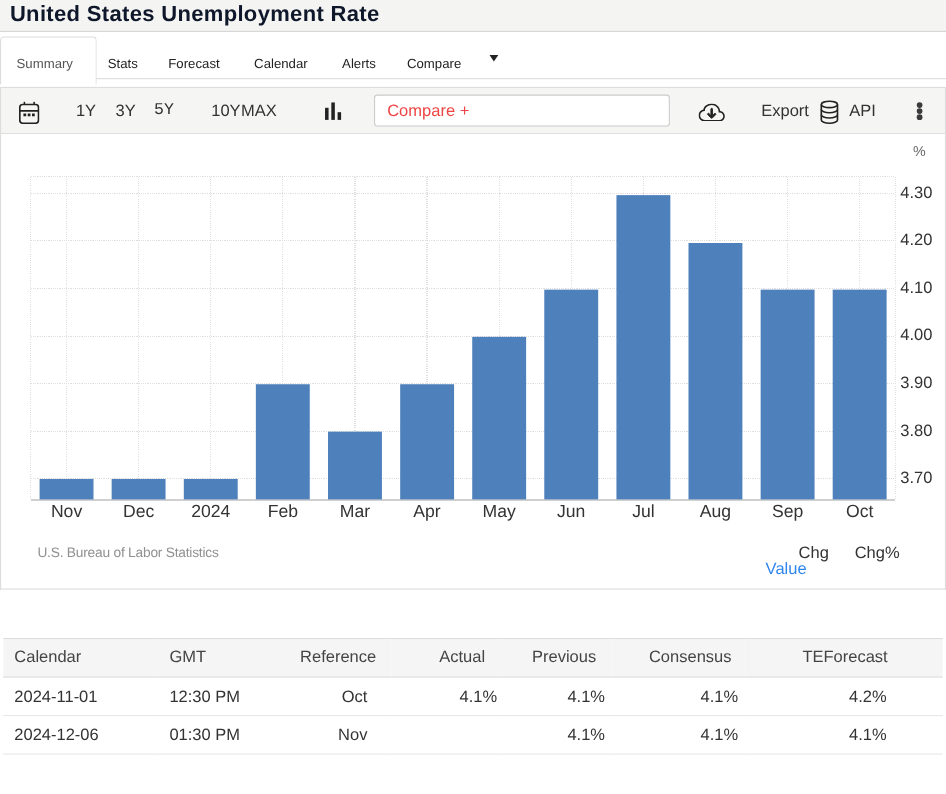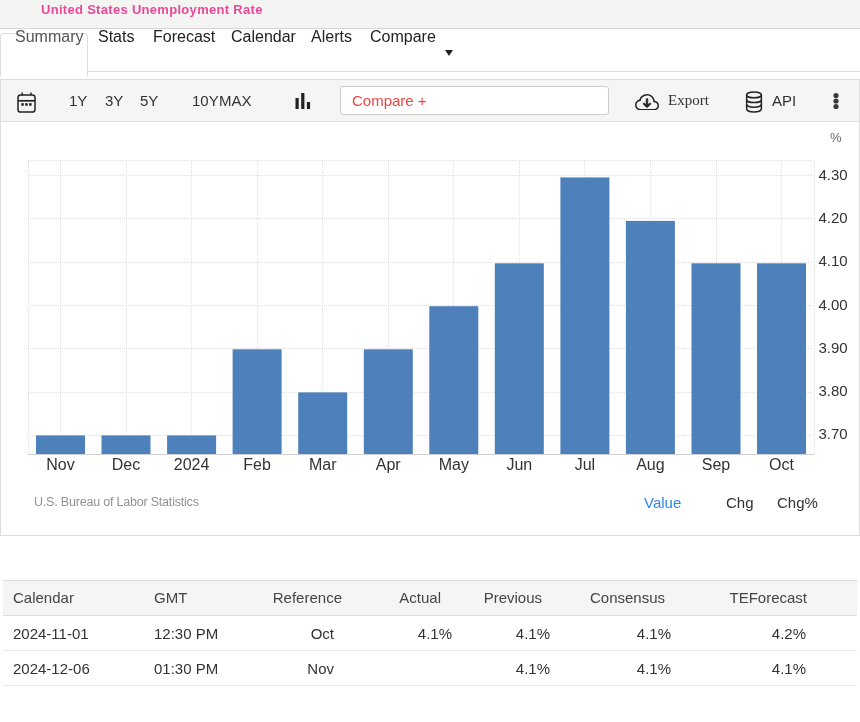--- a/index.html
+++ b/index.html
@@ -2,26 +2,26 @@
 <html><head>
 <meta charset="utf-8">
 <style>
   * { margin:0; padding:0; box-sizing:border-box; }
   html,body { width:860px; height:722px; background:#fff; font-family:"Liberation Sans", sans-serif; overflow:hidden; }
   #page { position:relative; width:860px; height:722px; }
   .abs { position:absolute; }
 
   
   #titleband { left:0; top:0; width:860px; height:29px; background:#f4f4f2; border-bottom:1px solid #d5d5d5; }
-  #title { left:9px; top:2px; font-size:13px; font-weight:bold; color:#ec4899; letter-spacing:0.3px;margin-left:32px; }
+  #title { left:9px; top:2px; font-size:20px; font-weight:bold; color:#0f172a; letter-spacing:0.3px; }
 
   
   #navborder { left:0; top:71px; width:860px; height:1px; background:#ddd; }
   #tab-active { left:0; top:33px; width:88px; height:44px; background:#fff; border:1px solid #ddd; border-bottom:none; border-radius:4px 4px 0 0; z-index:3; }
-  .tab { top:29px; font-size:16px; color:#222; line-height:1.0; }
+  .tab { top:52px; font-size:12px; color:#222; line-height:1.0; }
   #tab-summary { color:#555; z-index:4; }
 
   
   #toolbar { left:0; top:79px; width:860px; height:43px; background:#f5f5f4; border:1px solid #ddd; }
   .tool { top:92px; font-size:15px; color:#333; }
   #compare { left:340px; top:86px; width:269px; height:29px; background:#fff; border:1px solid #ccc; border-radius:3px; }
   #comparetext { left:352px; top:92px; font-size:15px; color:#ef4444; }
 
   
   #card { left:0; top:122px; width:860px; height:414px; background:#fff; border:1px solid #ddd; border-top:none; }
@@ -65,36 +65,36 @@
     <rect x="1" y="3" width="17" height="17" rx="2.6" fill="none" stroke="#222" stroke-width="1.5"></rect>
     <line x1="1.2" y1="8.8" x2="17.8" y2="8.8" stroke="#222" stroke-width="1.7"></line>
     <line x1="5.2" y1="0.4" x2="5.2" y2="3.2" stroke="#222" stroke-width="1.4"></line>
     <line x1="14" y1="0.4" x2="14" y2="3.2" stroke="#222" stroke-width="1.4"></line>
     <rect x="4.3" y="11.2" width="2.5" height="2.5" fill="#222"></rect>
     <rect x="8.2" y="11.2" width="2.5" height="2.5" fill="#222"></rect>
     <rect x="12.1" y="11.2" width="2.5" height="2.5" fill="#222"></rect>
   </svg>
   <div class="abs tool" style="left:69px;">1Y</div>
   <div class="abs tool" style="left:105px;">3Y</div>
-  <div class="abs tool" style="left:140px;">5Y</div>
+  <div class="abs tool" style="left:140px;font-family:Liberation Mono, monospace;">5Y</div>
   <div class="abs tool" style="left:176px;margin-left:16px;">10Y</div>
   <div class="abs tool" style="left:219px;">MAX</div>
   <svg class="abs" style="left:295px; top:93px;" width="16" height="16" viewBox="0 0 16 16">
     <rect x="0.5" y="5" width="3.2" height="11" fill="#222"></rect>
     <rect x="6.2" y="0" width="3.2" height="16" fill="#222"></rect>
     <rect x="11.9" y="9" width="3.2" height="7" fill="#222"></rect>
   </svg>
   <div class="abs" id="compare"></div>
   <div class="abs" id="comparetext">Compare +</div>
 
   <svg class="abs" style="left:634.5px; top:93.5px;" width="24" height="16.5" viewBox="0 2 16 11">
     <path d="M4.406 3.342A5.53 5.53 0 0 1 8 2c2.69 0 4.923 2 5.166 4.579C14.758 6.804 16 8.137 16 9.773 16 11.569 14.502 13 12.687 13H3.781C1.708 13 0 11.366 0 9.318c0-1.763 1.266-3.223 2.942-3.593.143-.863.698-1.723 1.464-2.383zm.653.757c-.757.653-1.153 1.44-1.153 2.056v.448l-.445.049C2.064 6.805 1 7.952 1 9.318 1 10.785 2.23 12 3.781 12h8.906C13.98 12 15 10.988 15 9.773c0-1.216-1.02-2.228-2.313-2.228h-.5v-.5C12.188 4.825 10.328 3 8 3a4.53 4.53 0 0 0-2.941 1.1z" fill="#222"></path>
     <path d="M7.646 10.854a.5.5 0 0 0 .708 0l2-2a.5.5 0 0 0-.708-.708L8.5 9.293V5.5a.5.5 0 0 0-1 0v3.793L6.354 8.146a.5.5 0 1 0-.708.708z" fill="#222" stroke="#222" stroke-width="0.55"></path>
   </svg>
-  <div class="abs tool" style="left:668px;font-family:Liberation Serif, serif;">Export</div>
+  <div class="abs tool" style="left:692px;">Export</div>
   <svg class="abs" style="left:745px; top:90.7px;" width="18" height="23" viewBox="0 0 18 23">
     <g fill="none" stroke="#222" stroke-width="1.5">
       <ellipse cx="9" cy="3.9" rx="7.35" ry="2.9"></ellipse>
       <path d="M1.65 3.9 v14.2 a7.35 2.9 0 0 0 14.7 0 V3.9"></path>
       <path d="M1.65 8.63 a7.35 2.9 0 0 0 14.7 0"></path>
       <path d="M1.65 13.37 a7.35 2.9 0 0 0 14.7 0"></path>
     </g>
   </svg>
 
   <div class="abs tool" style="left:772px;">API</div>
@@ -165,21 +165,21 @@
       <text x="453.8" y="348">May</text>
       <text x="519.3" y="348">Jun</text>
       <text x="584.9" y="348">Jul</text>
       <text x="650.4" y="348">Aug</text>
       <text x="716.0" y="348">Sep</text>
       <text x="781.5" y="348">Oct</text>
     </g>
   </svg>
 
   <div class="abs" id="source">U.S. Bureau of Labor Statistics</div>
-  <div class="abs legend" style="left:644px; color:#2e86ec;">Value</div>
+  <div class="abs legend" style="left:696px; color:#2e86ec;margin-top:15px;">Value</div>
   <div class="abs legend" style="left:726px;">Chg</div>
   <div class="abs legend" style="left:777px;text-align:center;">Chg%</div>
 
   <table>
     <colgroup>
       <col style="width:140px">
         <col style="width:117px">
         <col style="width:96px">
         <col style="width:100px">
         <col style="width:100px">

